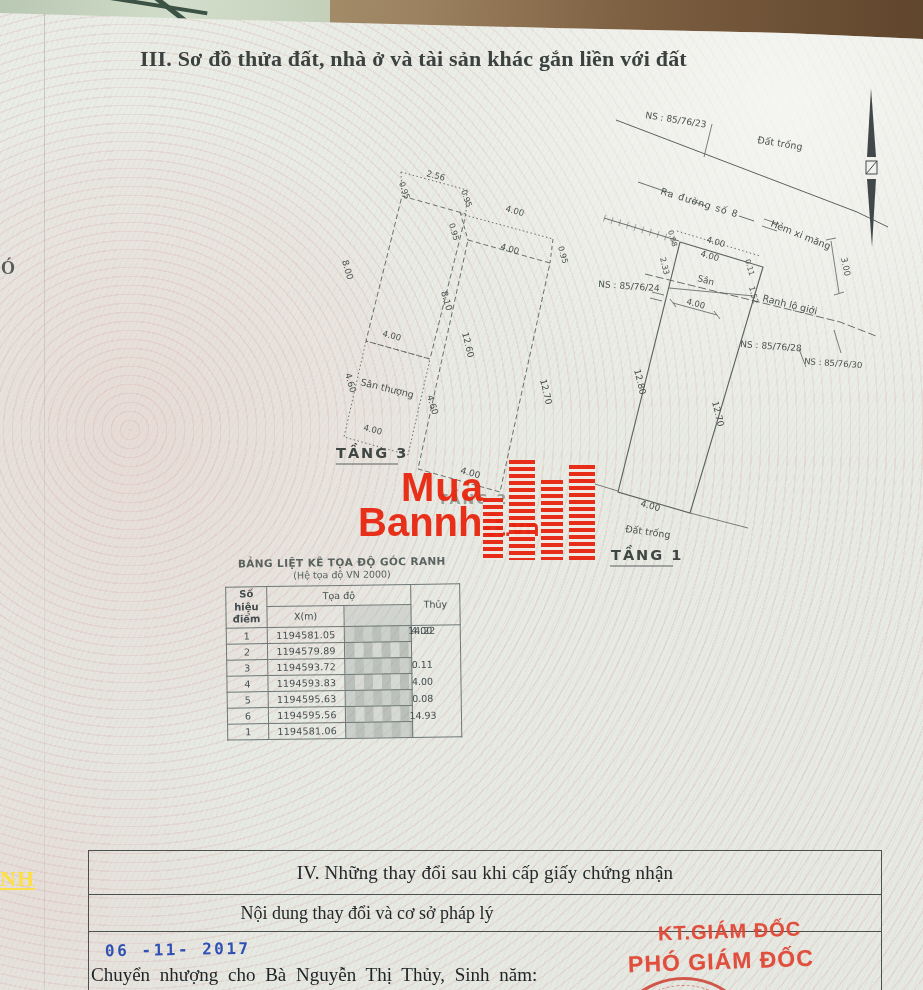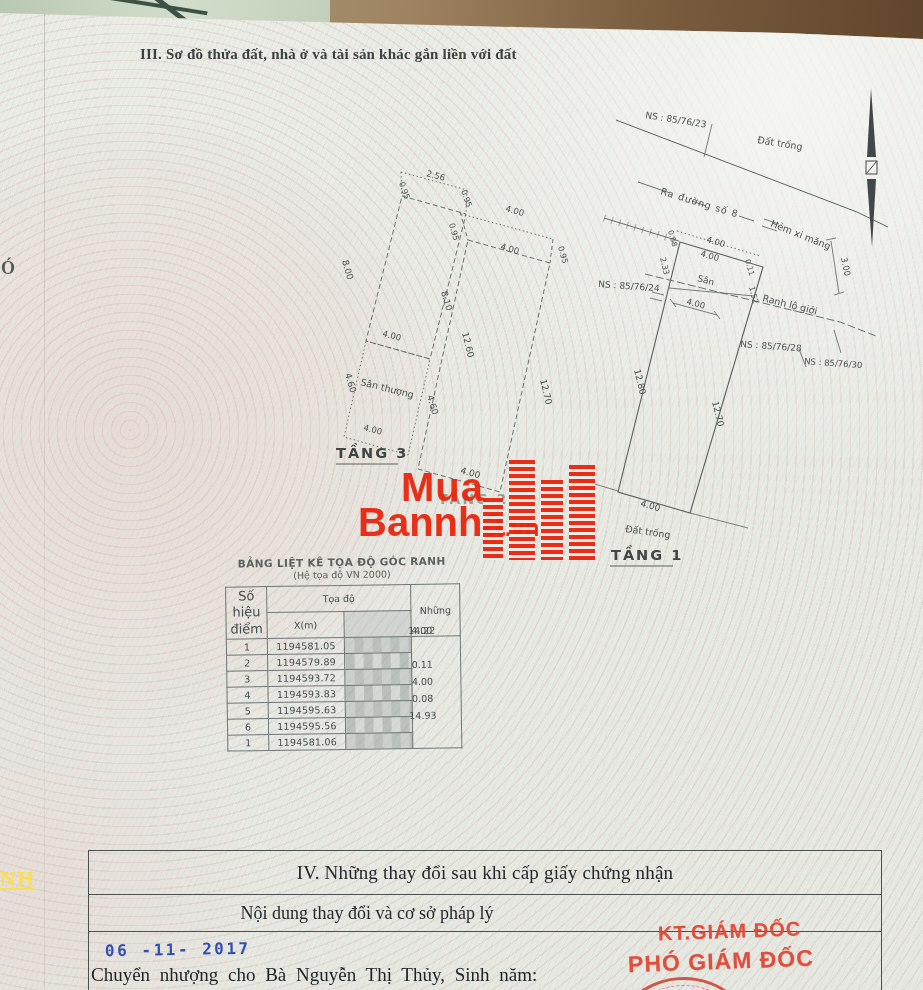--- a/index.html
+++ b/index.html
@@ -20,21 +20,21 @@
     background:
       radial-gradient(500px at 85% 10%, rgba(247,248,245,0.85), rgba(247,248,245,0) 70%),
       repeating-radial-gradient(circle at 130px 430px, rgba(210,158,152,0.20) 0 1.5px, rgba(0,0,0,0) 1.5px 9px),
       radial-gradient(circle 430px at 130px 430px, rgba(228,188,184,0.32), rgba(228,188,184,0.10) 62%, rgba(228,188,184,0) 74%),
       radial-gradient(circle 300px at 30px 890px, rgba(228,188,184,0.25), rgba(228,188,184,0) 75%),
       repeating-linear-gradient(115deg, rgba(172,168,155,0.10) 0 1px, rgba(0,0,0,0) 1px 5px),
       linear-gradient(#eaece6,#e6e8e2);}
   .crease{position:absolute;left:44px;top:14px;width:1px;height:976px;
     background:linear-gradient(rgba(110,100,92,0.28),rgba(110,100,92,0.06) 70%,rgba(110,100,92,0.15));}
   .doc-title{position:absolute;left:140px;top:46px;font-family:"Liberation Serif",serif;
-    font-weight:bold;font-size:15px;color:#3b413f;letter-spacing:0.2px;}
+    font-weight:bold;font-size:22px;color:#3b413f;letter-spacing:0.2px;}
   .margin-letter{position:absolute;font-family:"Liberation Serif",serif;font-weight:bold;color:#565c59;}
   .ml-top{left:1px;top:258px;font-size:18px;}
   .ml-bottom{left:0px;top:866px;font-size:22px;letter-spacing:1px;color:#fde047;text-decoration:underline;}
   
   .plan{position:absolute;left:0;top:0;z-index:2;}
   .plan text{fill:#4a514e;font-family:"DejaVu Sans",sans-serif;}
   .tlabel{fill:#3f4644 !important;font-weight:bold;letter-spacing:2px;}
   .tlabel2{fill:#96a09a !important;font-weight:bold;letter-spacing:2px;}
   
   .wm{position:absolute;left:358px;top:470px;z-index:3;color:#e8260f;
@@ -47,21 +47,21 @@
   .t1{left:0;width:20px;height:62px;}
   .t2{left:26px;width:26px;height:100px;}
   .t3{left:58px;width:22px;height:80px;}
   .t4{left:86px;width:26px;height:95px;}
   
   .ct{position:absolute;left:218px;top:556px;width:250px;z-index:3;color:#454e50;transform:rotate(-0.8deg);}
   .ct-title{text-align:center;font-size:10.5px;font-weight:bold;color:#59625f;letter-spacing:0.4px;}
   .ct-sub{text-align:center;font-size:9.5px;color:#59625f;margin-top:1px;}
   .ct table{border-collapse:collapse;margin:5px 0 0 8px;font-size:9.5px;color:#434c4e;}
   .ct td{border:1px solid #6e7876;padding:1px 3px;height:13px;text-align:center;}
-  .ct .idh{width:34px;font-size:13px;line-height:1.25;}
+  .ct .idh{width:34px;font-size:10px;line-height:1.25;font-weight:bold;}
   .ct .xh{width:70px;}
   .ct .yh{width:60px;background:rgba(170,178,174,0.35);}
   .ct .canhh{width:42px;}
   .ct .xv{text-align:center;letter-spacing:0.2px;}
   .ct .yv{background:
       repeating-linear-gradient(90deg, rgba(150,158,154,0.55) 0 9px, rgba(200,205,200,0.55) 9px 18px);}
   .ct tr:nth-child(odd) .yv{background:
       repeating-linear-gradient(90deg, rgba(186,192,187,0.6) 0 9px, rgba(158,166,162,0.6) 9px 18px);}
   .canh-body{width:42px;}
   .edge{position:absolute;left:182px;width:44px;text-align:center;font-size:9.5px;color:#434c4e;}
@@ -217,21 +217,21 @@
   </div>
 
   <div class="ct">
     <div class="ct-title">BẢNG LIỆT KÊ TỌA ĐỘ GÓC RANH</div>
     <div class="ct-sub">(Hệ tọa độ VN 2000)</div>
     <table>
       <tbody>
           <tr>
         <td rowspan="2" class="idh"><span>Số hiệu</span><br><span>điểm</span></td>
         <td colspan="2">Tọa độ</td>
-        <td rowspan="2" class="canhh">Những</td>
+        <td rowspan="2" class="canhh">Thủy</td>
       </tr>
       <tr>
         <td class="xh">X(m)</td>
         <td class="yh"></td>
       </tr>
       <tr>
             <td>1</td>
             <td class="xv">1194581.05</td>
             <td class="yv"></td>
             <td rowspan="7" class="canh-body"></td>

